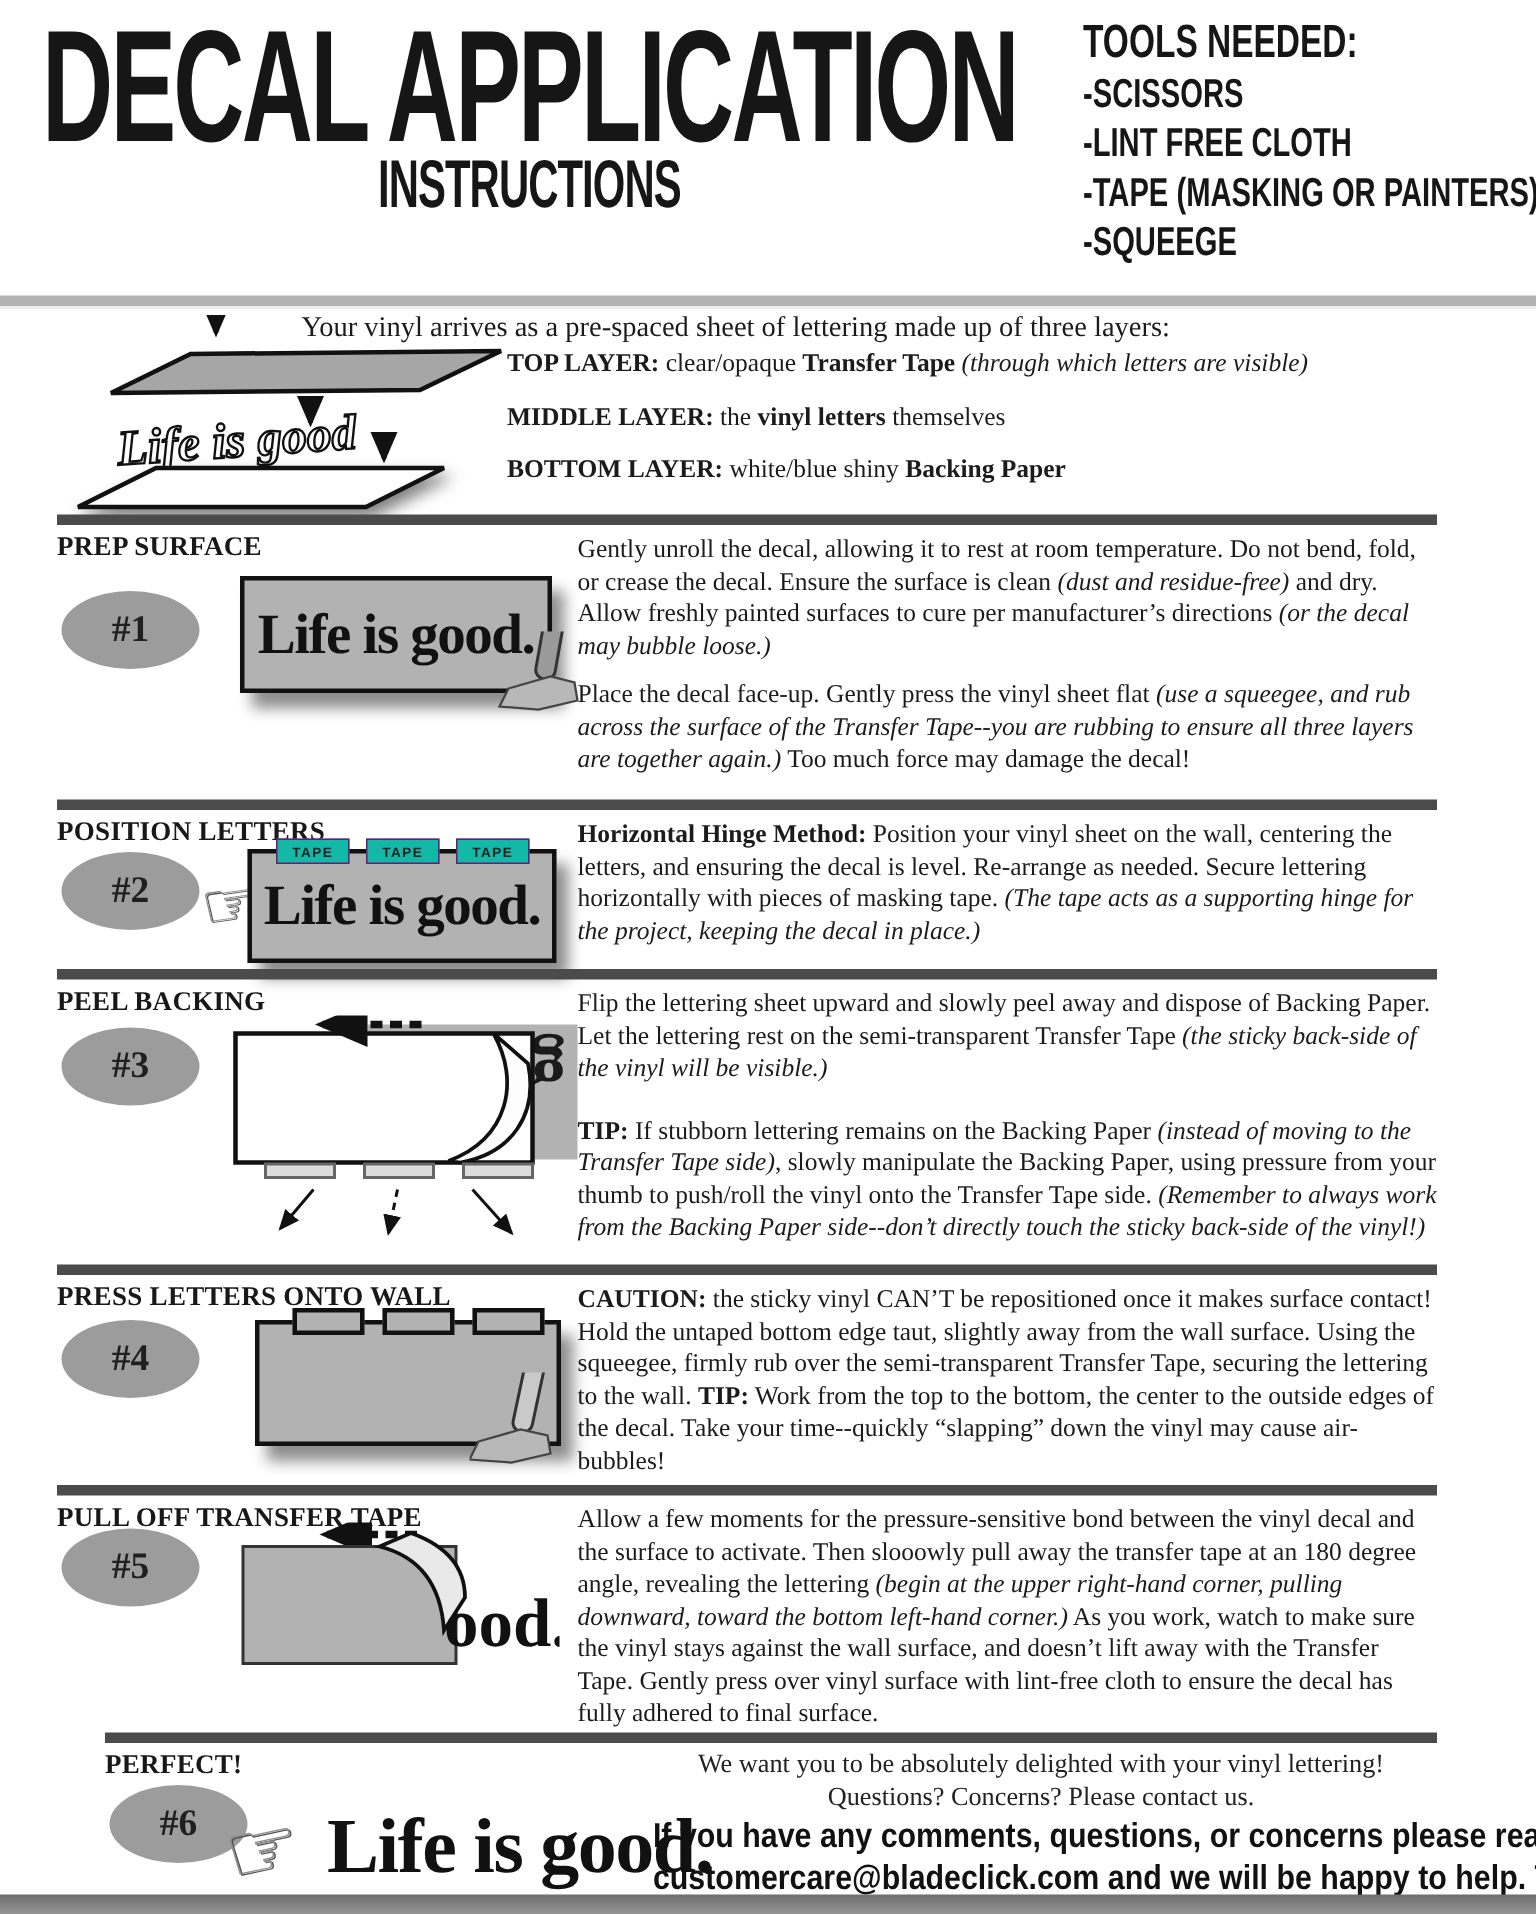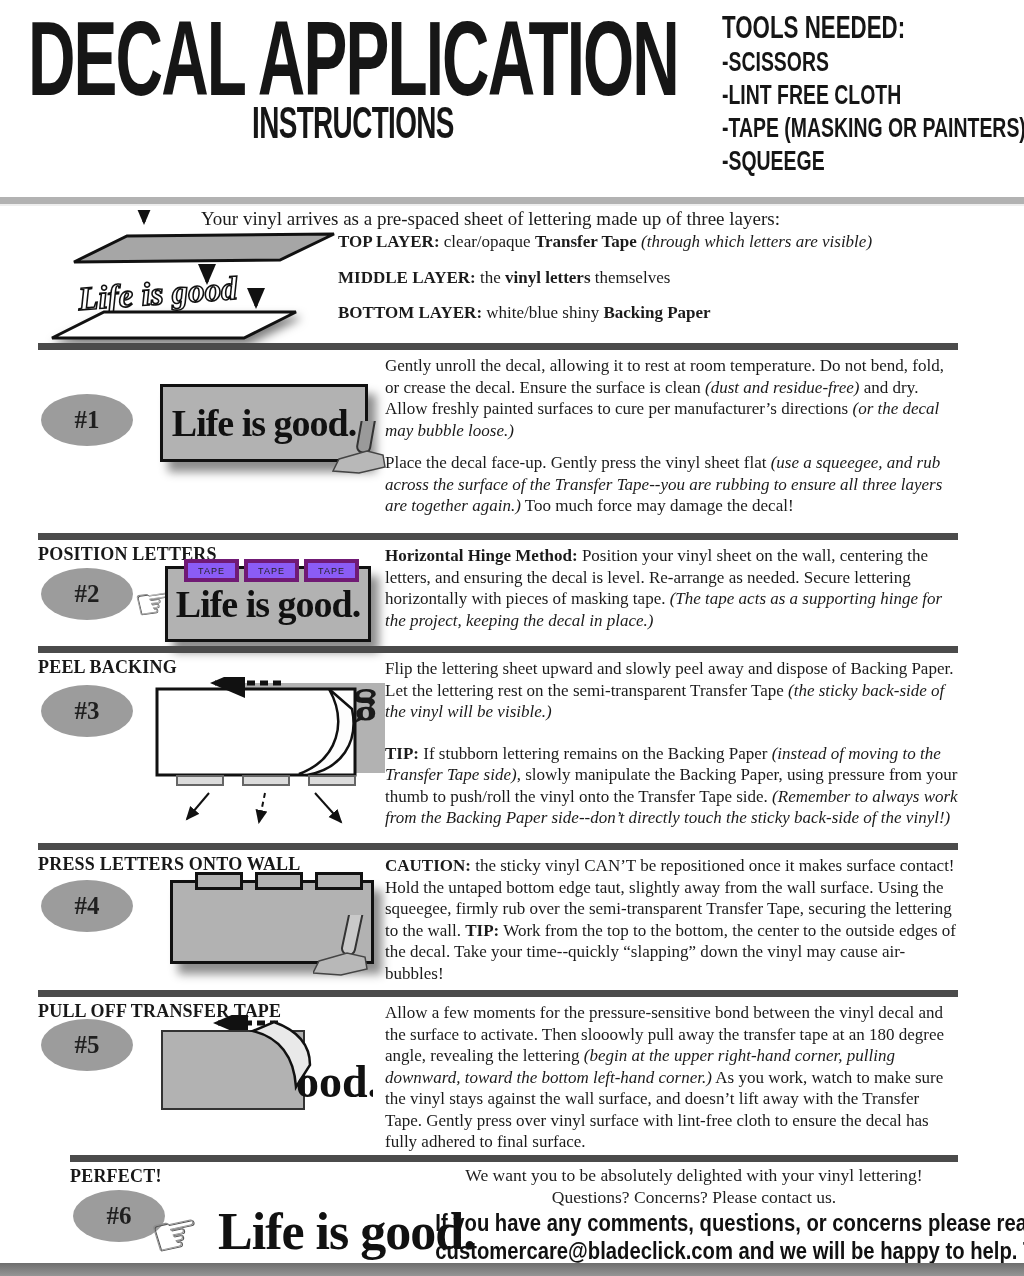--- a/index.html
+++ b/index.html
@@ -44,23 +44,23 @@
   
   .decalbox{position:absolute;background:#b2b2b2;border:3px solid #111;
             box-shadow:8px 10px 9px rgba(0,0,0,.45);
             display:flex;align-items:center;justify-content:center;}
   .lig{font-family:"Liberation Serif",serif;font-weight:bold;letter-spacing:-1px;color:#111;white-space:nowrap;}
   .fx1{left:122px;top:34px;width:202px;height:72px;}
   .fx1 .lig{font-size:38px;}
   .fx2{left:127px;top:26px;width:200px;height:70px;}
   .fx2 .lig{font-size:38px;}
   .fx4{left:132px;top:30px;width:198px;height:78px;}
-  .tape{position:absolute;top:-10px;width:47px;height:15px;background:#8b5cf6;border:4px solid #701a75;
+  .tape{position:absolute;top:-10px;width:47px;height:15px;background:#14b8a6;border:1px solid #701a75;
         display:flex;align-items:center;justify-content:center;
-        font-family:"Liberation Sans",sans-serif;font-weight:normal;font-size:9px;letter-spacing:1px;color:#222;}
+        font-family:"Liberation Sans",sans-serif;font-weight:bold;font-size:9px;letter-spacing:1px;color:#222;}
   .tab4{position:absolute;top:-11px;width:42px;height:12px;background:#b2b2b2;border:3px solid #111;}
   .hand-glyph{font-family:"DejaVu Sans",sans-serif;color:#8f8f8f;text-shadow:1px 1px 0 #555;line-height:1;}
   .h2pt{position:absolute;left:96px;top:42px;font-size:42px;transform:rotate(-8deg);}
   .h6pt{position:absolute;left:0;top:22px;font-size:56px;transform:rotate(-12deg);}
   .sq-svg{position:absolute;}
   .sq1{left:168px;bottom:-28px;}
   .sq4{right:-16px;bottom:-24px;}
   .figsvg{position:absolute;}
 
   
@@ -107,20 +107,21 @@
         <polygon points="18,128 70,102 262,102 210,128" fill="#ffffff" stroke="#111" stroke-width="3" style="filter:drop-shadow(3px 6px 5px rgba(0,0,0,.5))"></polygon>
       </svg>
       <div class="lead">Your vinyl arrives as a pre-spaced sheet of lettering made up of three layers:</div>
       <div class="layer ly1"><span class="b">TOP LAYER:</span><span> clear/opaque </span><span class="b">Transfer Tape</span><span class="i"> (through which letters are visible)</span></div>
       <div class="layer ly2"><span class="b">MIDDLE LAYER:</span><span> the </span><span class="b">vinyl letters</span><span> themselves</span></div>
       <div class="layer ly3"><span class="b">BOTTOM LAYER:</span><span> white/blue shiny </span><span class="b">Backing Paper</span></div>
     </div>
 
     <div class="sec s1">
       <div class="sec-left">
+        <h2>PREP SURFACE</h2>
         <div class="badge b1">#1</div>
         <div class="decalbox fx1">
           <span class="lig">Life is good.</span>
           <svg class="sq-svg sq1" width="74" height="66" viewBox="0 0 74 66">
             <rect x="30" y="-24" width="13" height="56" rx="6" transform="rotate(10 36 4)" fill="#9a9a9a" stroke="#333" stroke-width="2"></rect>
             <path d="M8,38 L36,30 L52,34 L54,46 L28,52 L2,50 Z" fill="#b8b8b8" stroke="#444" stroke-width="1.5"></path>
           </svg>
         </div>
       </div>
       <div class="sec-right">

